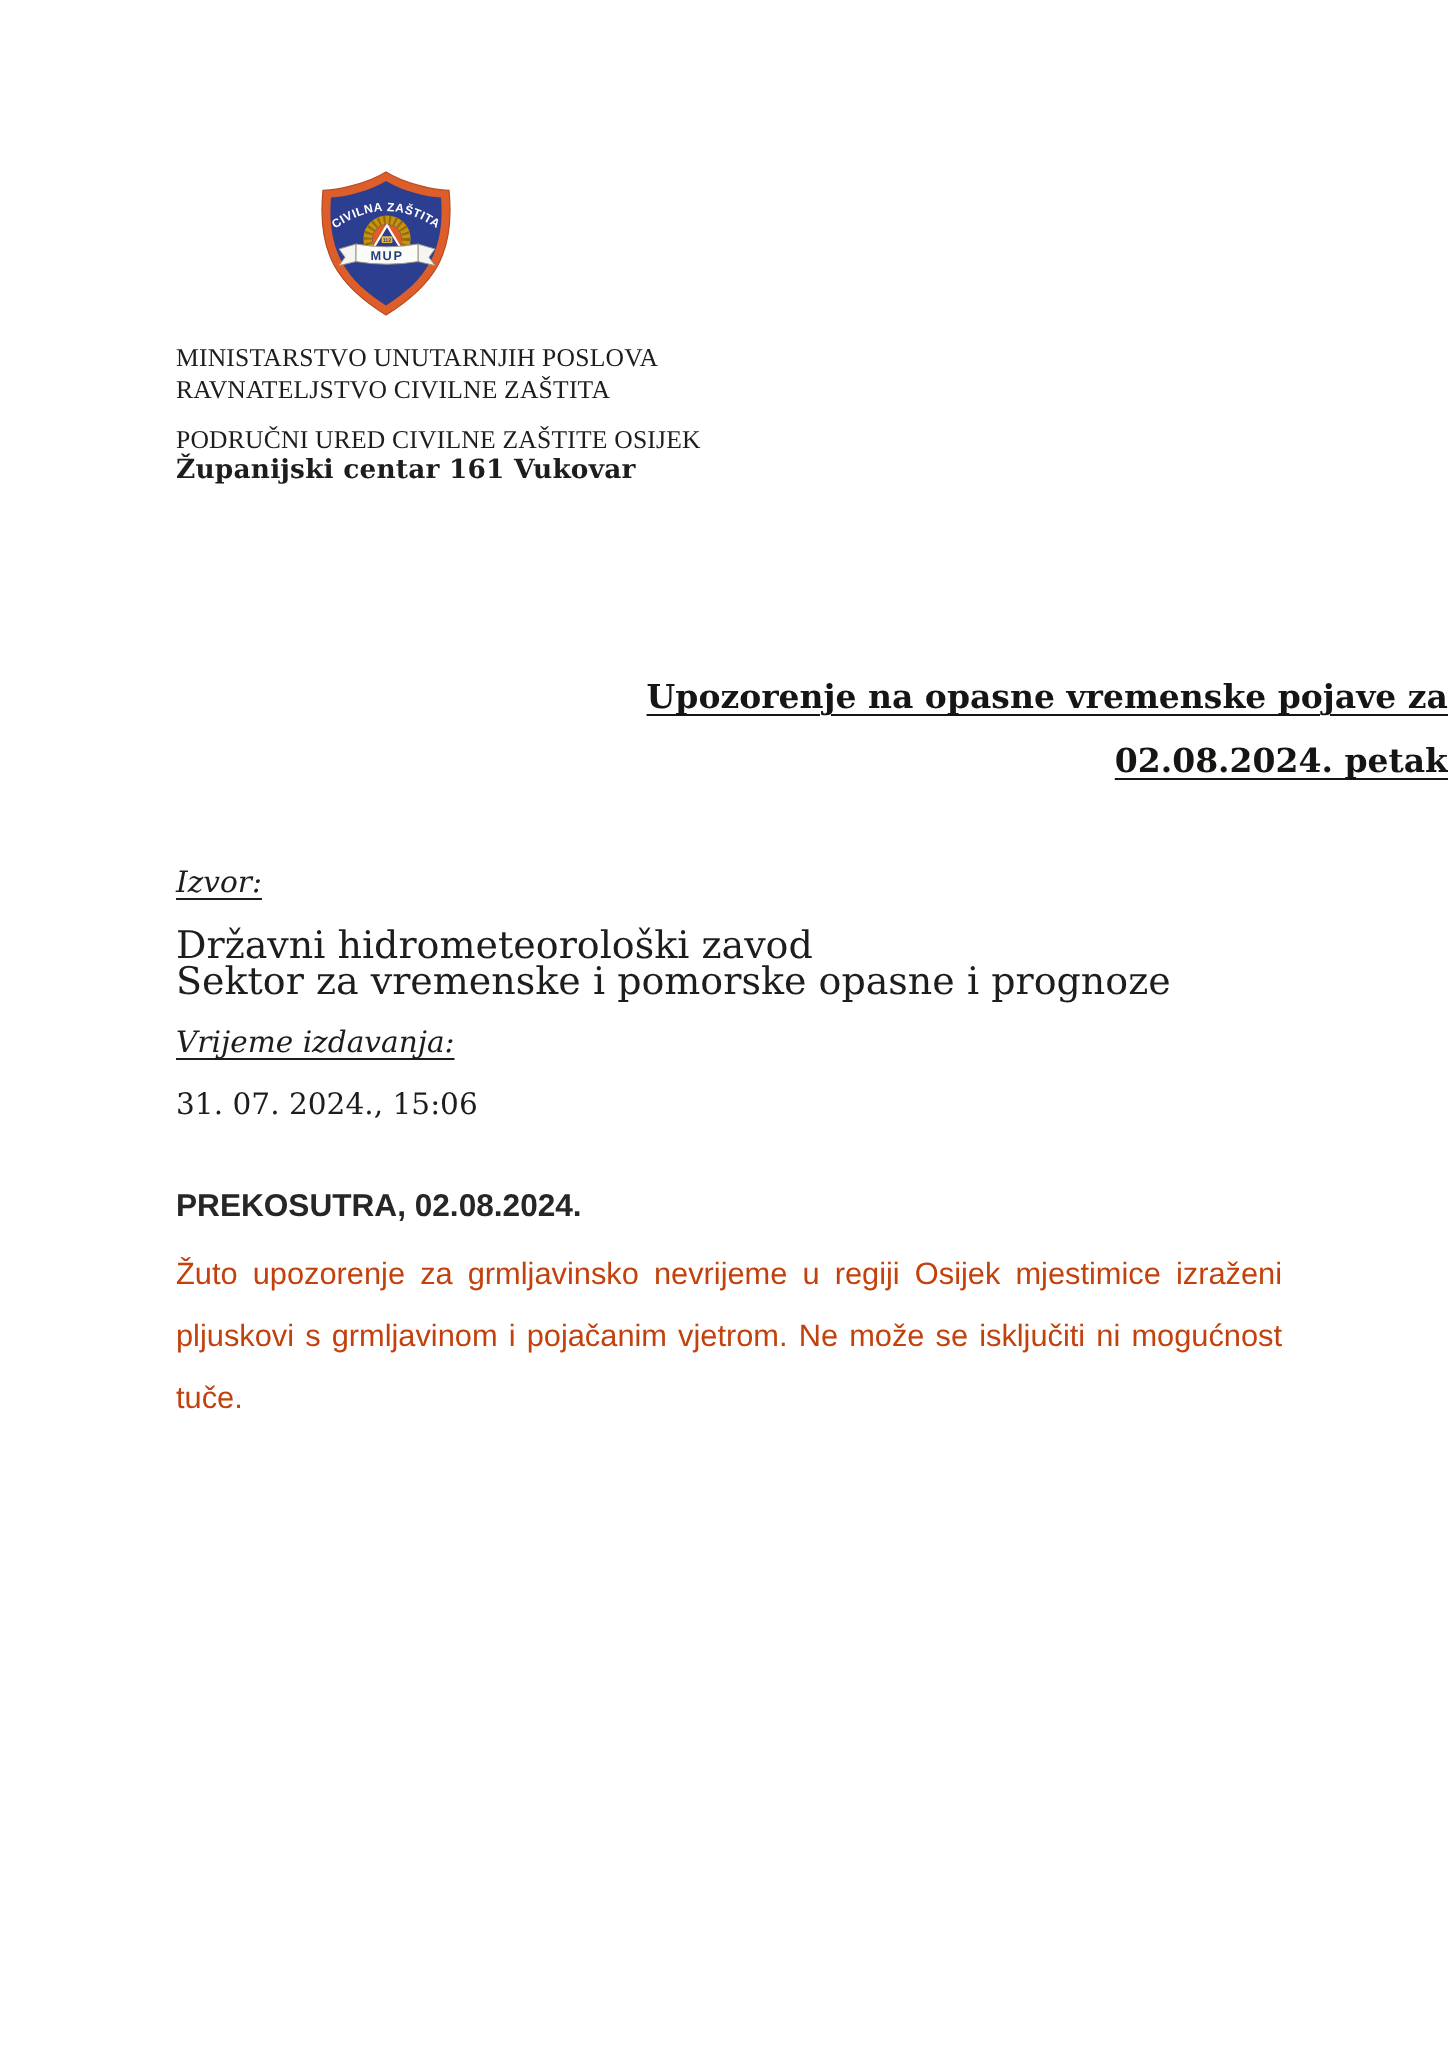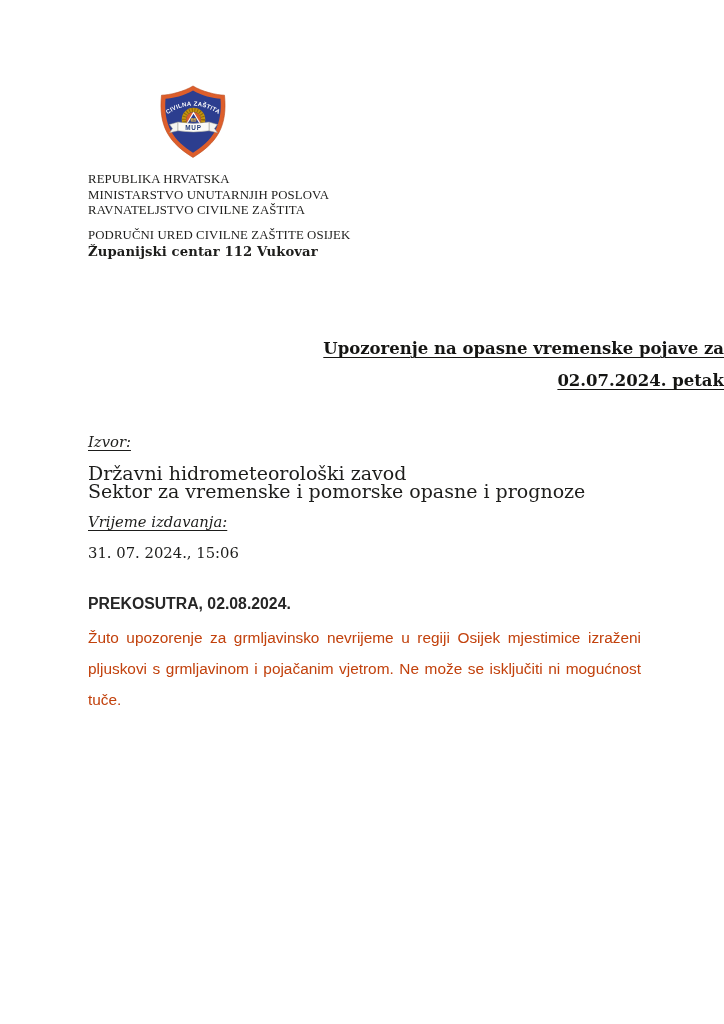--- a/index.html
+++ b/index.html
@@ -62,30 +62,29 @@
       <rect x="33.8" y="33.1" width="5.4" height="3.4" rx="0.4" fill="#e9b93c"></rect>
       <text x="36.5" y="35.9" font-family="Liberation Sans, sans-serif" font-size="2.7" font-weight="bold" fill="#2c3e8f" text-anchor="middle">112</text>
       <path d="M12.5,39.5 L21,37 L21,45.8 L12.5,47.8 L15.5,43.6 Z" fill="#f4f4f1" stroke="#97978f" stroke-width="0.5"></path>
       <path d="M60.5,39.5 L52,37 L52,45.8 L60.5,47.8 L57.5,43.6 Z" fill="#f4f4f1" stroke="#97978f" stroke-width="0.5"></path>
       <path d="M21,37 Q36.5,39.8 52,37 L52,45.8 Q36.5,48.4 21,45.8 Z" fill="#fbfbf8" stroke="#97978f" stroke-width="0.5"></path>
       <text x="36.5" y="44.8" font-family="Liberation Sans, sans-serif" font-size="6.4" font-weight="bold" fill="#27407c" text-anchor="middle" letter-spacing="0.8">MUP</text>
     </svg>
   </div>
 
   <div class="org-header">
-    <div class="org-line">REPUBLIKA HRVATSKA</div>
     <div class="org-line">MINISTARSTVO UNUTARNJIH POSLOVA</div>
     <div class="org-line">RAVNATELJSTVO CIVILNE ZAŠTITA</div>
     <div class="org-line gap-sm">PODRUČNI URED CIVILNE ZAŠTITE OSIJEK</div>
-    <div class="org-line center112">Županijski centar 112 Vukovar</div>
+    <div class="org-line center112">Županijski centar 161 Vukovar</div>
   </div>
 
   <div class="doc-title">
     <div><span class="t-line">Upozorenje na opasne vremenske pojave za</span></div>
-    <div class="line2"><span class="t-line">02.07.2024. petak</span></div>
+    <div class="line2"><span class="t-line">02.08.2024. petak</span></div>
   </div>
 
   <div class="label-it izvor">
     <span>Izvor:</span>
   </div>
 
   <div class="src-lines">
     <div>Državni hidrometeorološki zavod</div>
     <div>Sektor za vremenske i pomorske opasne i prognoze</div>
   </div>

